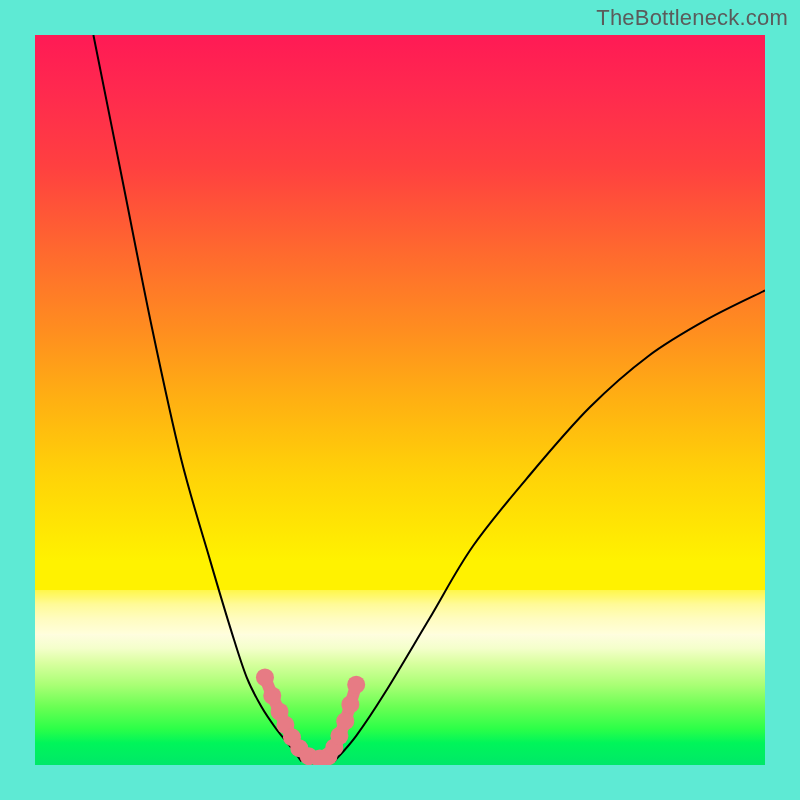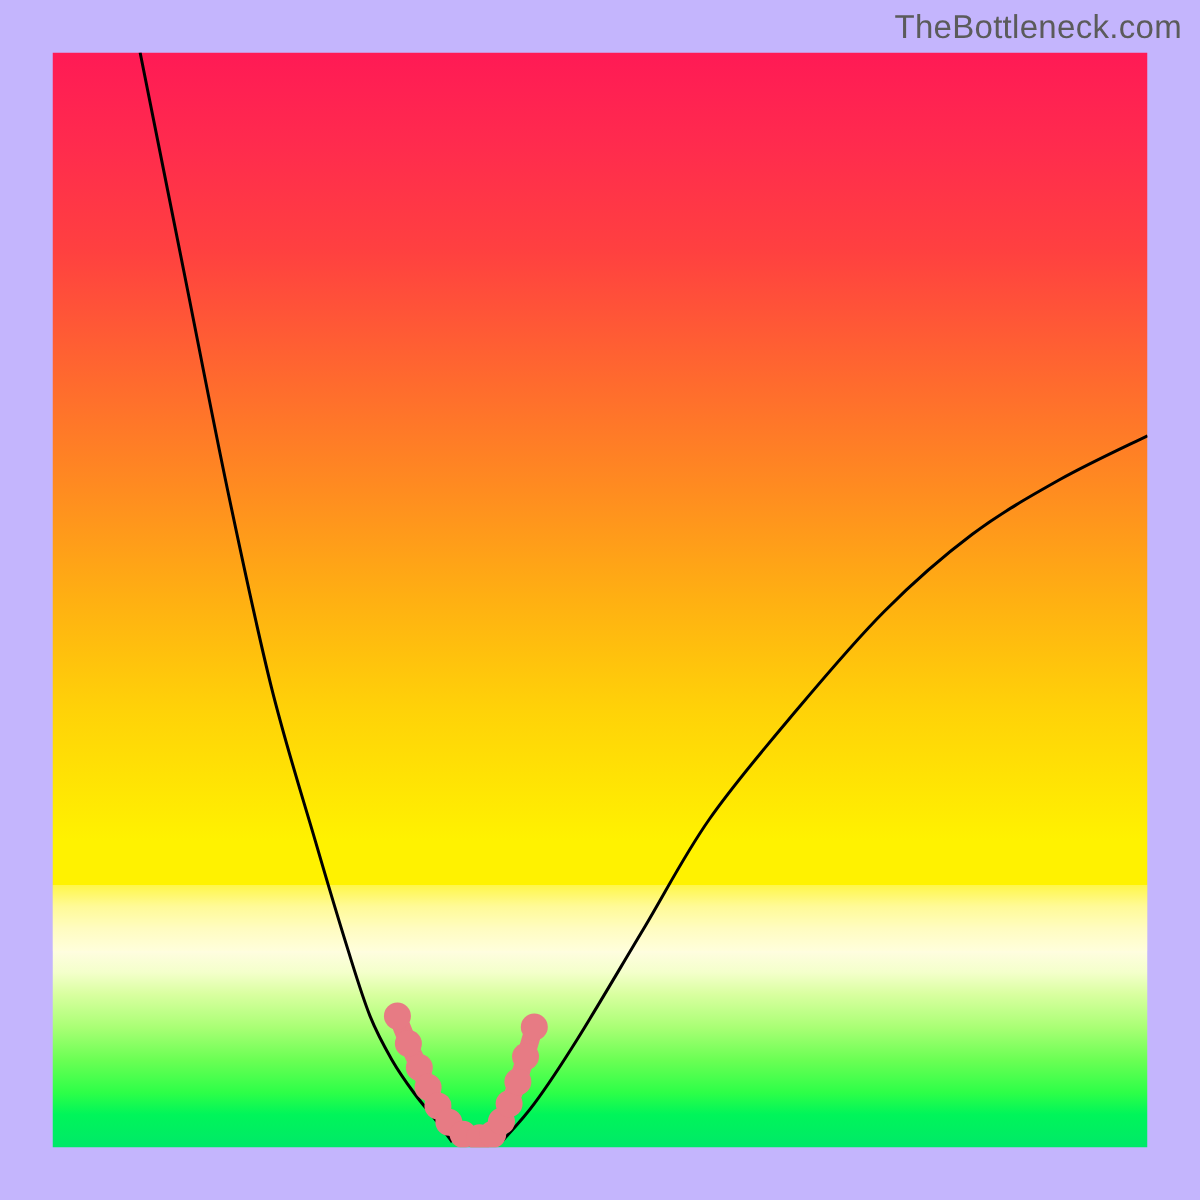--- a/index.html
+++ b/index.html
@@ -7,21 +7,21 @@
     padding: 0;
     width: 800px;
     height: 800px;
     background: #000;
     overflow: hidden;
     font-family: Arial, Helvetica, sans-serif;
   }
   .frame {
     position: absolute;
     inset: 0;
-    background: #c4b5fd;
+    background: #5eead4;
   }
   .plot {
     position: absolute;
     left: 35px;
     top: 35px;
     width: 730px;
     height: 730px;
     overflow: hidden;
   }
   

